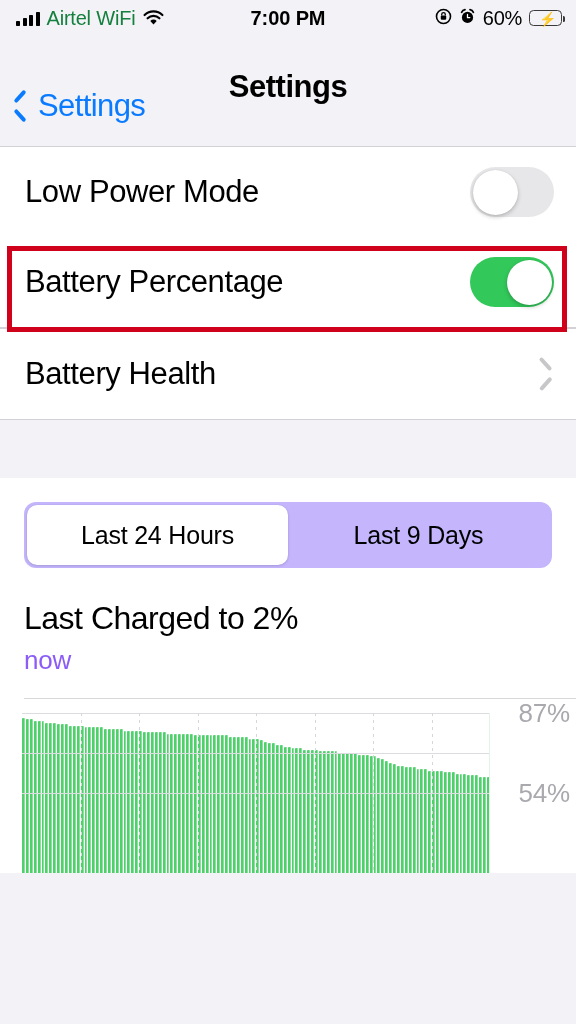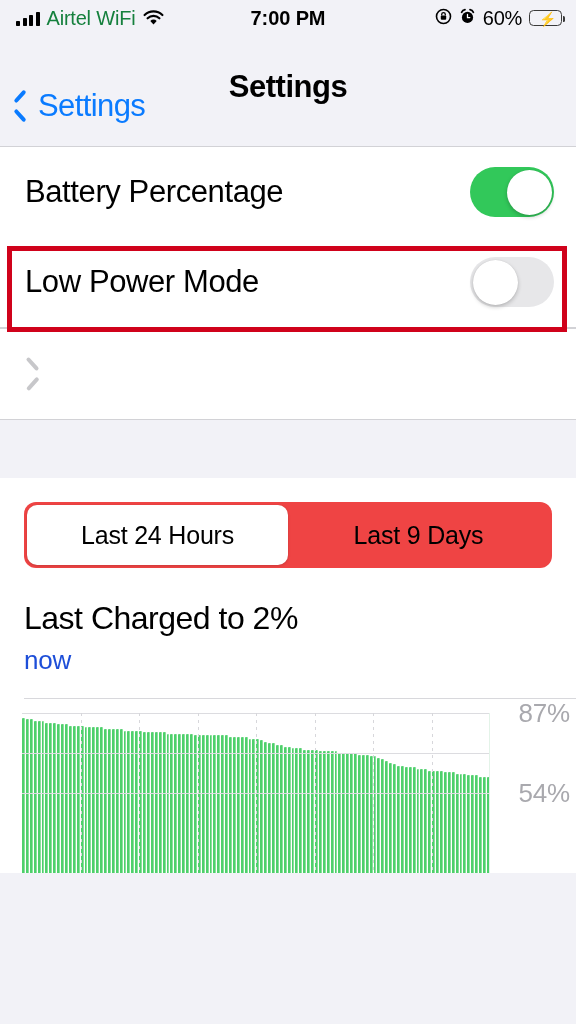--- a/index.html
+++ b/index.html
@@ -110,30 +110,30 @@
   
   .annot {
     position:absolute; left:7px; top:246px; width:560px; height:86px;
     border:5px solid #D0021B; pointer-events:none; z-index:30;
   }
 
   
   .usage { background:#fff; padding:0 0 0 0; }
   .seg-wrap { padding:24px 24px 0 24px; }
   .segmented {
-    display:flex; background:#ef4444; border-radius:12px; padding:3px; height:66px;
+    display:flex; background:#c4b5fd; border-radius:12px; padding:3px; height:66px;
   }
   .seg {
     flex:1; display:flex; align-items:center; justify-content:center;
     font-size:25px; color:#000; letter-spacing:-0.2px; border-radius:10px;
   }
   .seg.active { background:#fff; box-shadow:0 1px 3px rgba(0,0,0,.14), 0 0 1px rgba(0,0,0,.12); }
 
   .charged-title { font-size:32px; color:#000; letter-spacing:-0.5px; padding:32px 24px 0 24px; }
-  .charged-sub  { font-size:26px; color:#1d4ed8; letter-spacing:-0.2px; padding:8px 24px 0 24px; }
+  .charged-sub  { font-size:26px; color:#8b5cf6; letter-spacing:-0.2px; padding:8px 24px 0 24px; }
 
   .divider { height:1px; background:#d8d8dc; margin:22px 0 0 24px; }
 
   .chart-head { font-size:26px; color:#8a8a8e; letter-spacing:0.2px; padding:24px 0 0 24px; }
 
   .chart {
     position:relative; margin-top:14px; height:160px;
     padding-left:22px; padding-right:86px;
   }
   .plot { position:relative; width:100%; height:100%; }
@@ -201,36 +201,37 @@
   <div class="navbar">
     <div class="back">
       <span class="chev-back"></span>
       <span class="back-label">Settings</span>
     </div>
     <div class="nav-title">Settings</div>
   </div>
 
   <div class="group">
     <div class="row">
+      <span class="row-label">Low Power Mode</span>
+      <span class="toggle off">
+          <span class="knob"></span>
+        </span>
+    </div>
+    <div class="row">
       <span class="row-label">Battery Percentage</span>
       <span class="toggle on">
           <span class="knob"></span>
         </span>
     </div>
-    <div class="row">
-      <span class="row-label">Low Power Mode</span>
-      <span class="toggle off">
-          <span class="knob"></span>
-        </span>
-    </div>
   </div>
 
 
   <div class="group">
     <div class="row">
+      <span class="row-label">Battery Health</span>
       <span class="chev-r"></span>
     </div>
   </div>
 
   <div class="spacer"></div>
 
   <div class="usage">
     <div class="seg-wrap">
       <div class="segmented">
         <div class="seg active">Last 24 Hours</div>

